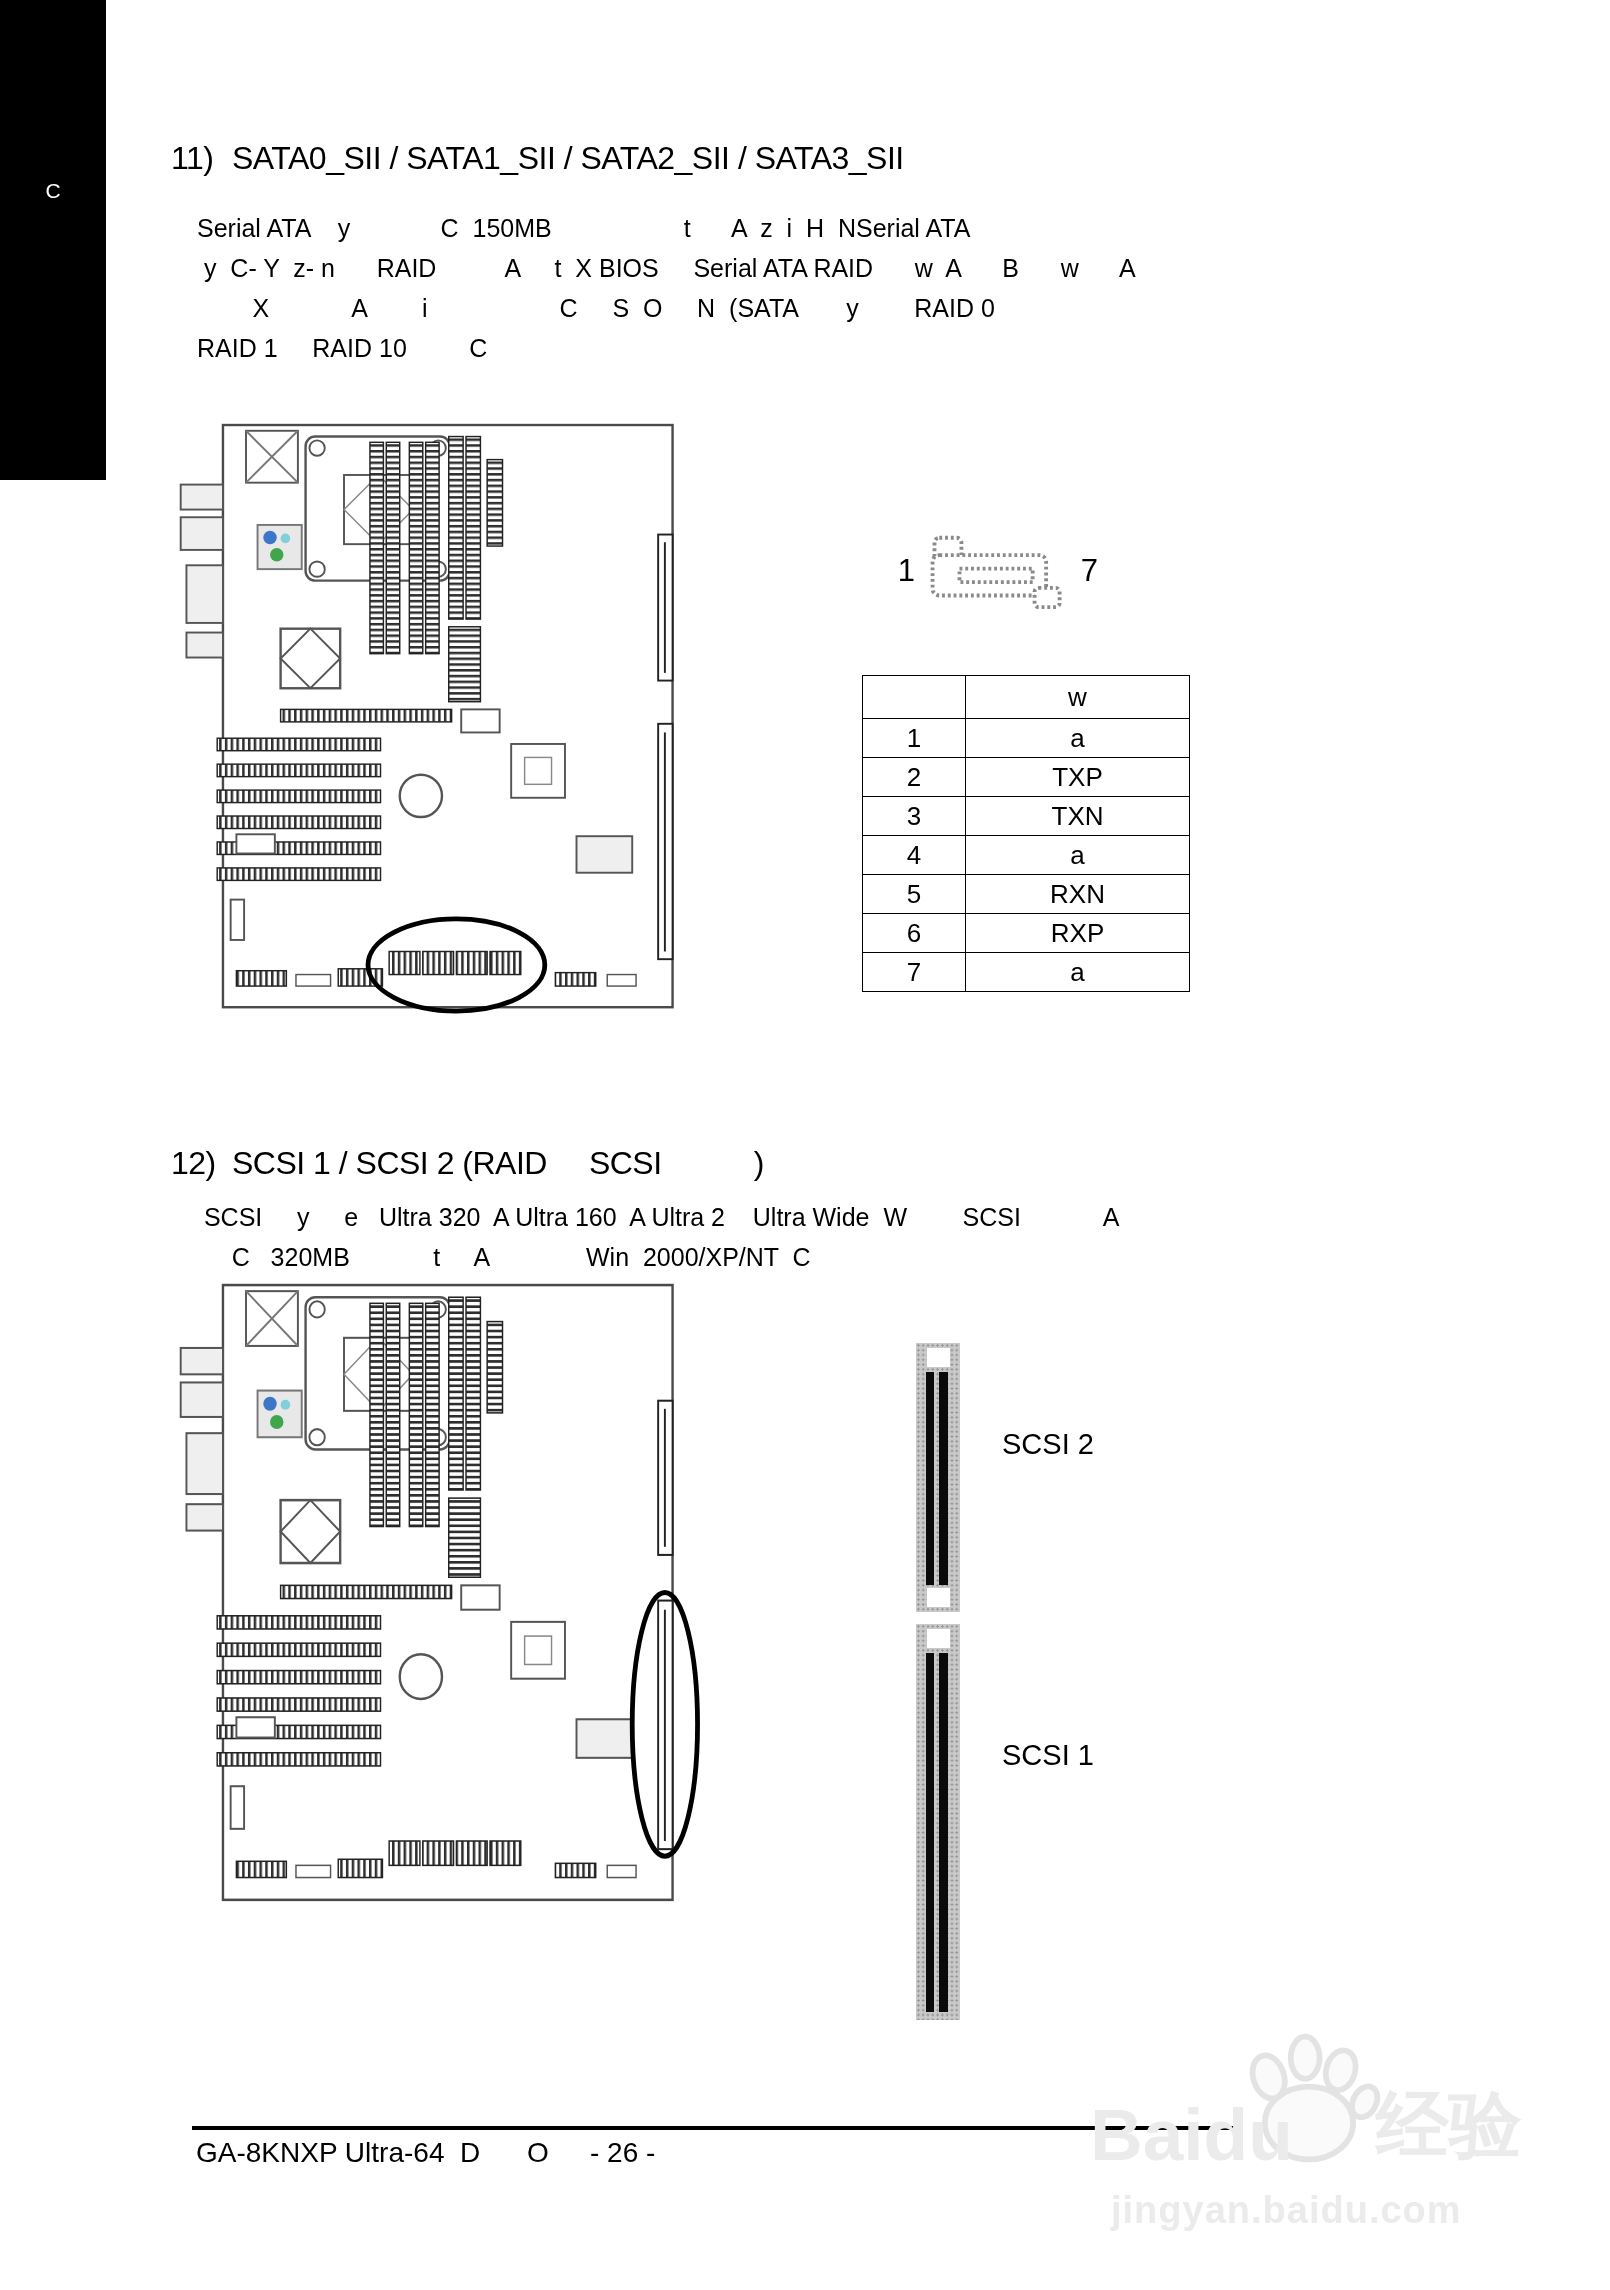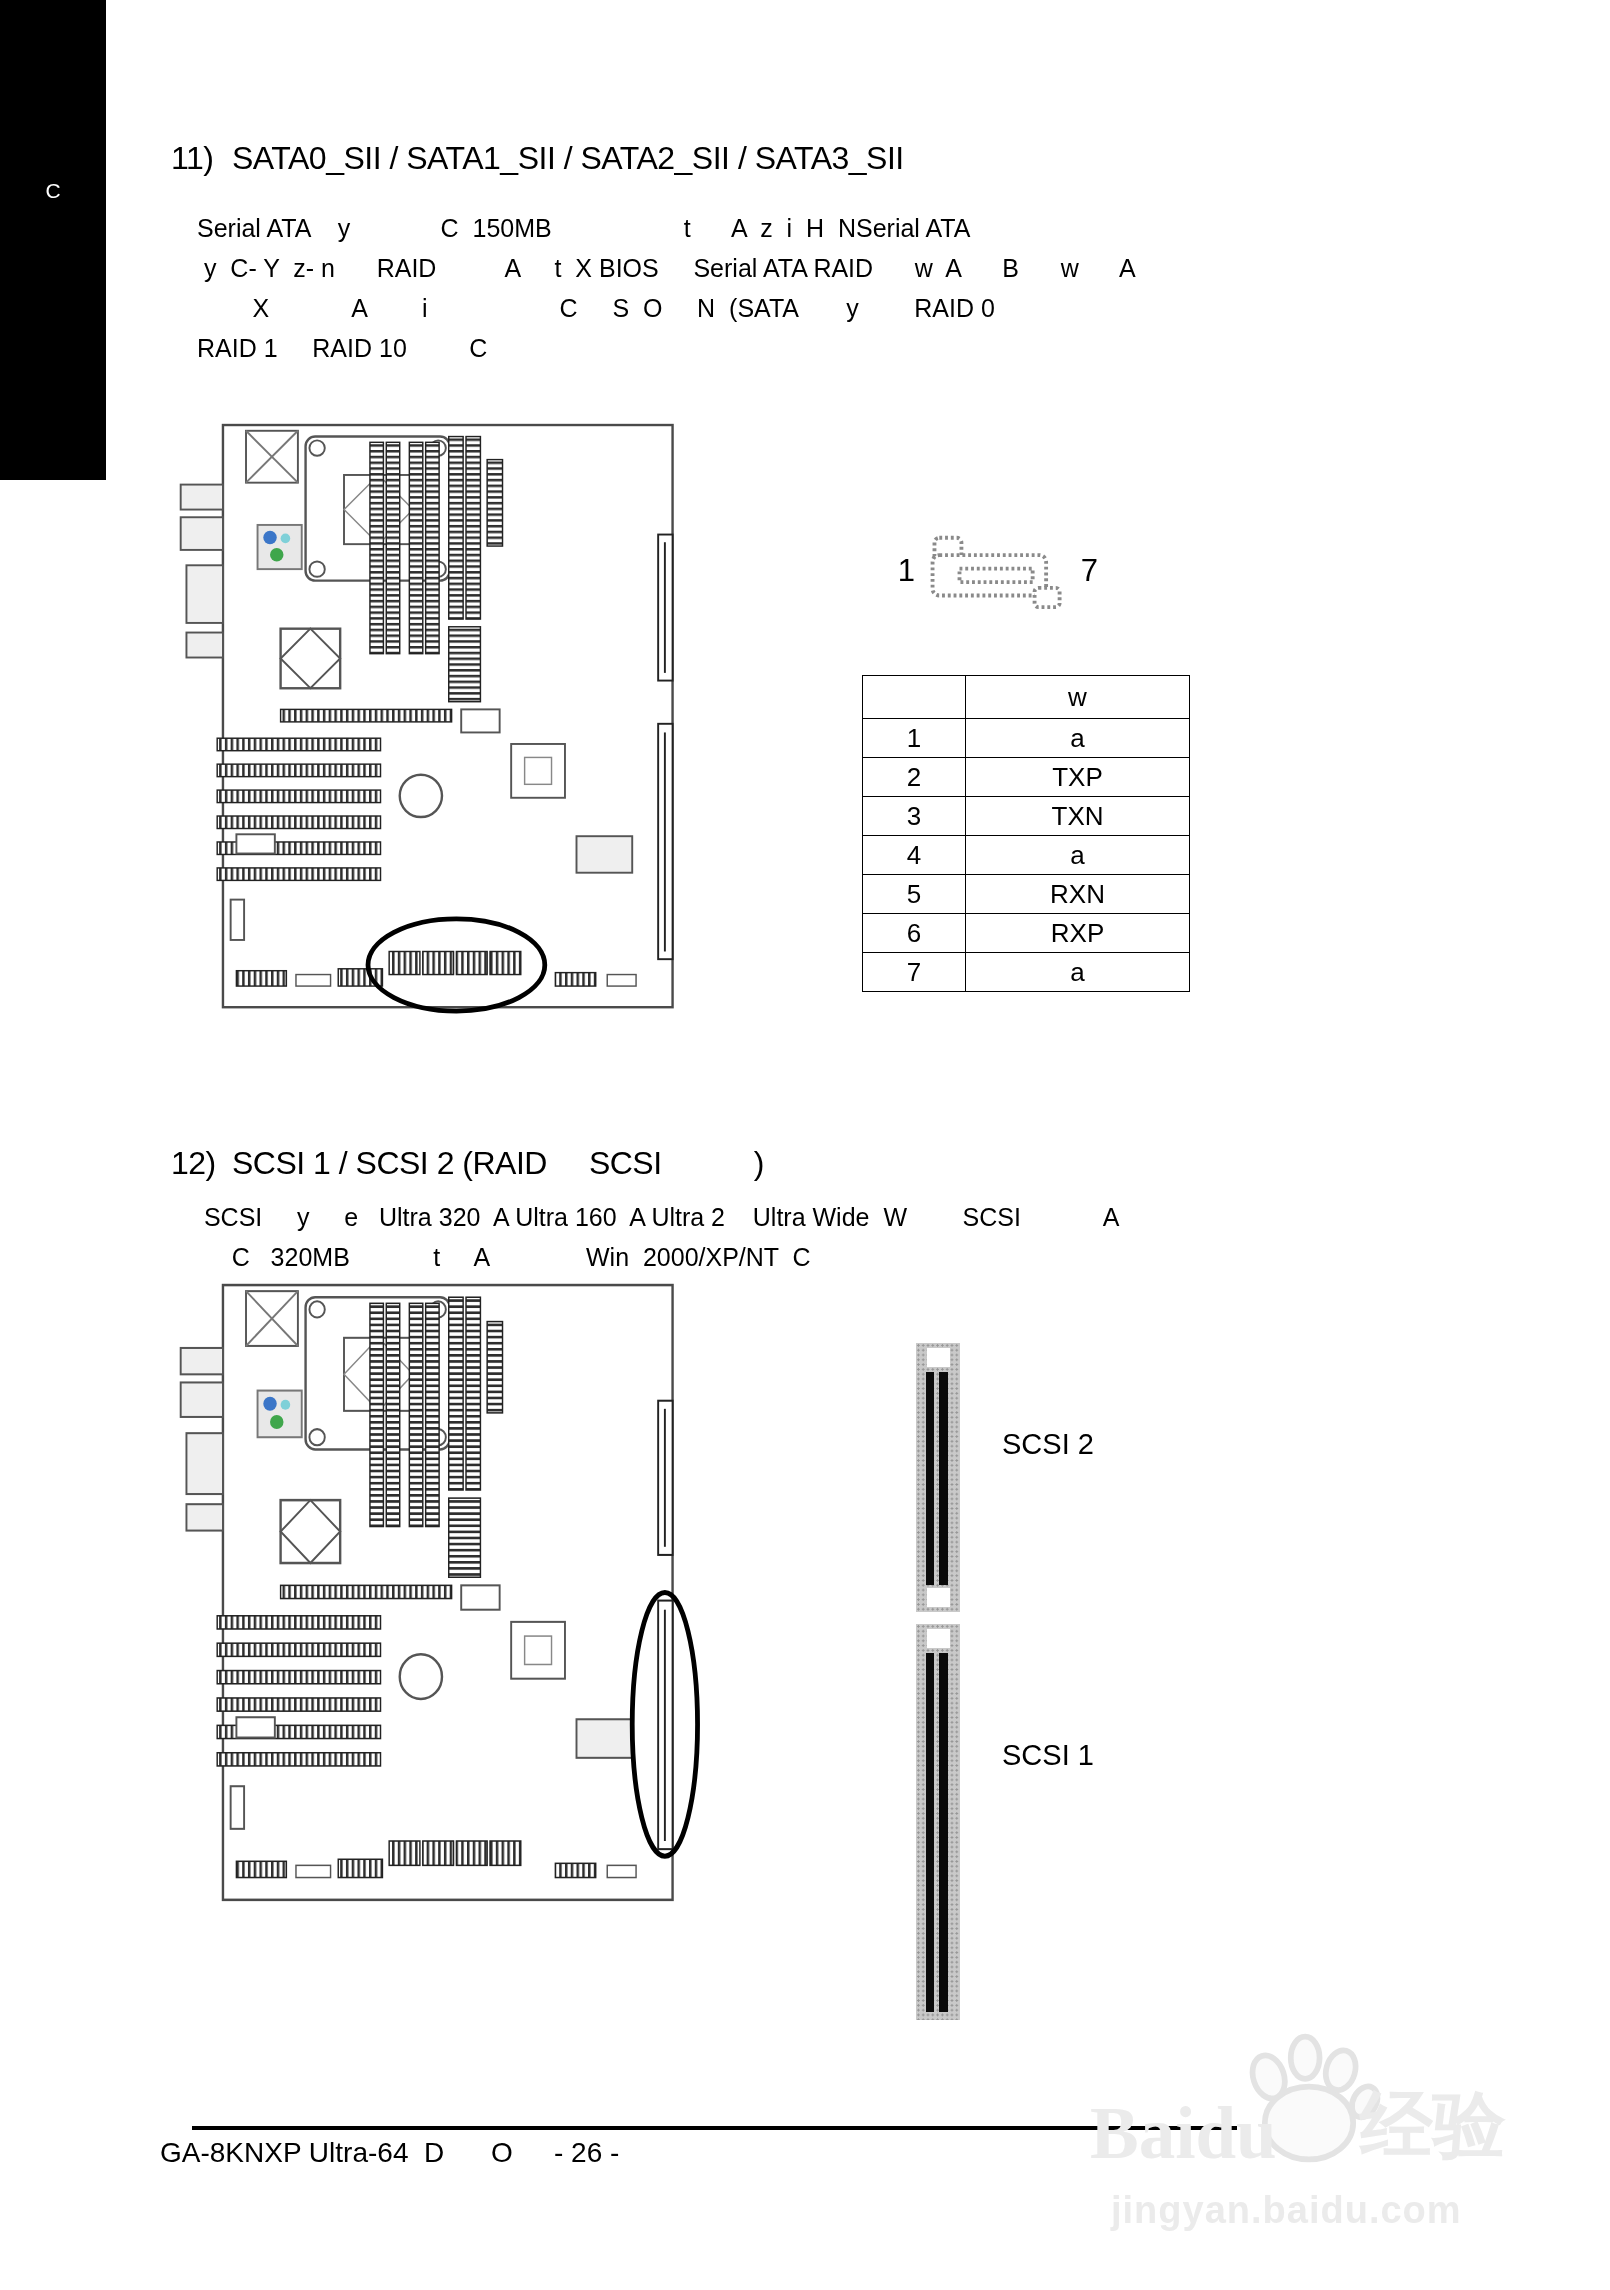--- a/index.html
+++ b/index.html
@@ -40,25 +40,25 @@
     background-size:4.8px 4.8px;
   }
   .scsi-bar .notch-t{position:absolute;top:4.8px;left:10.6px;width:23px;height:19px;background:#fff;}
   .scsi-bar .notch-b{position:absolute;bottom:4.8px;left:10.6px;width:23px;height:19px;background:#fff;}
   .scsi-bar .sl{position:absolute;left:9.6px;width:8.6px;background:#0a0a0a;}
   .scsi-bar .sr{position:absolute;left:23px;width:8.6px;background:#0a0a0a;}
   .scsi-label{font-size:29px;margin-top:8px;}
 
   
   .footer-line{left:192px;top:2126px;width:1045px;height:3.8px;background:#000;}
-  .footer-text{font-size:28px;white-space:pre;}
+  .footer-text{font-size:28px;white-space:pre;margin-left:36px;}
 
   
   .watermark{left:1090px;top:2077px;width:519px;color:#ebebeb;}
-  .wm-brand{font-size:73px;font-weight:bold;position:relative;z-index:2;display:flex;align-items:flex-end;font-family:Liberation Serif, serif;}
+  .wm-brand{font-size:73px;font-weight:bold;position:relative;z-index:2;display:flex;align-items:flex-end;}
   .wm-cn{margin-left:83px;}
   .wm-url{font-size:38px;font-weight:bold;margin-top:13.4px;margin-left:21px;letter-spacing:1px;}
   .paw-icon{position:absolute;left:142px;top:-50px;z-index:1;}
 </style>
 </head>
 <body>
 
 <svg width="0" height="0" style="position:absolute" aria-hidden="true">
   <defs>
     <pattern id="hstripe" width="6" height="6" patternUnits="userSpaceOnUse">

